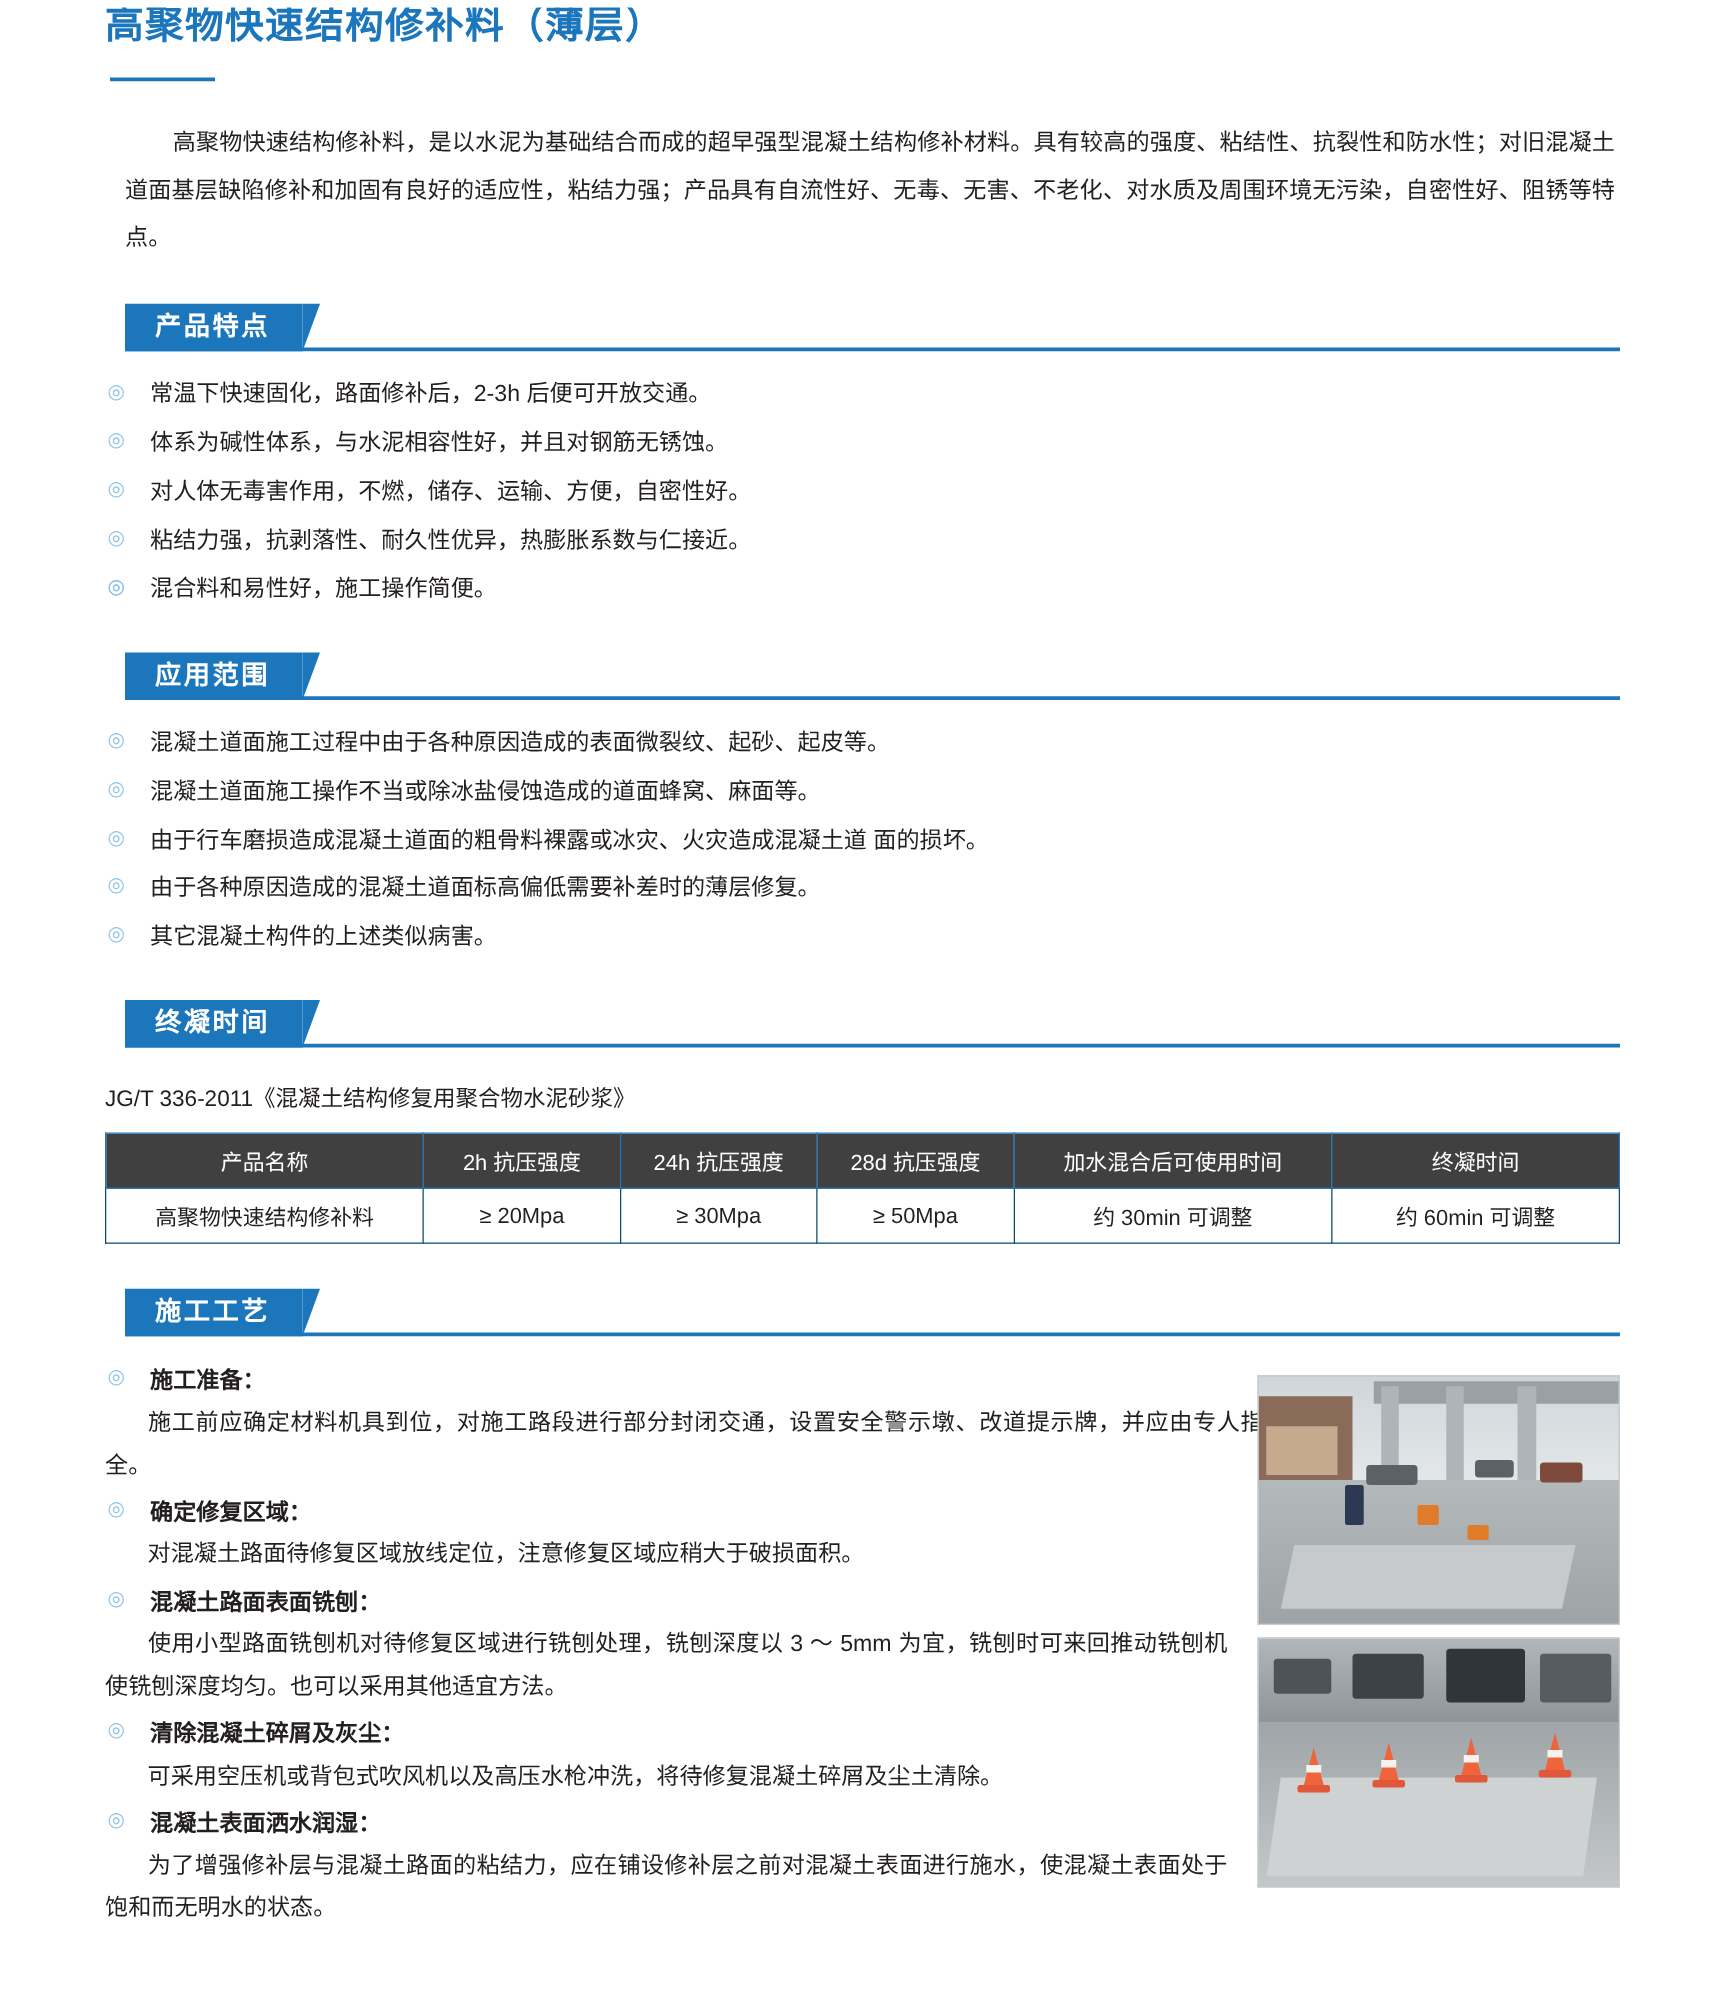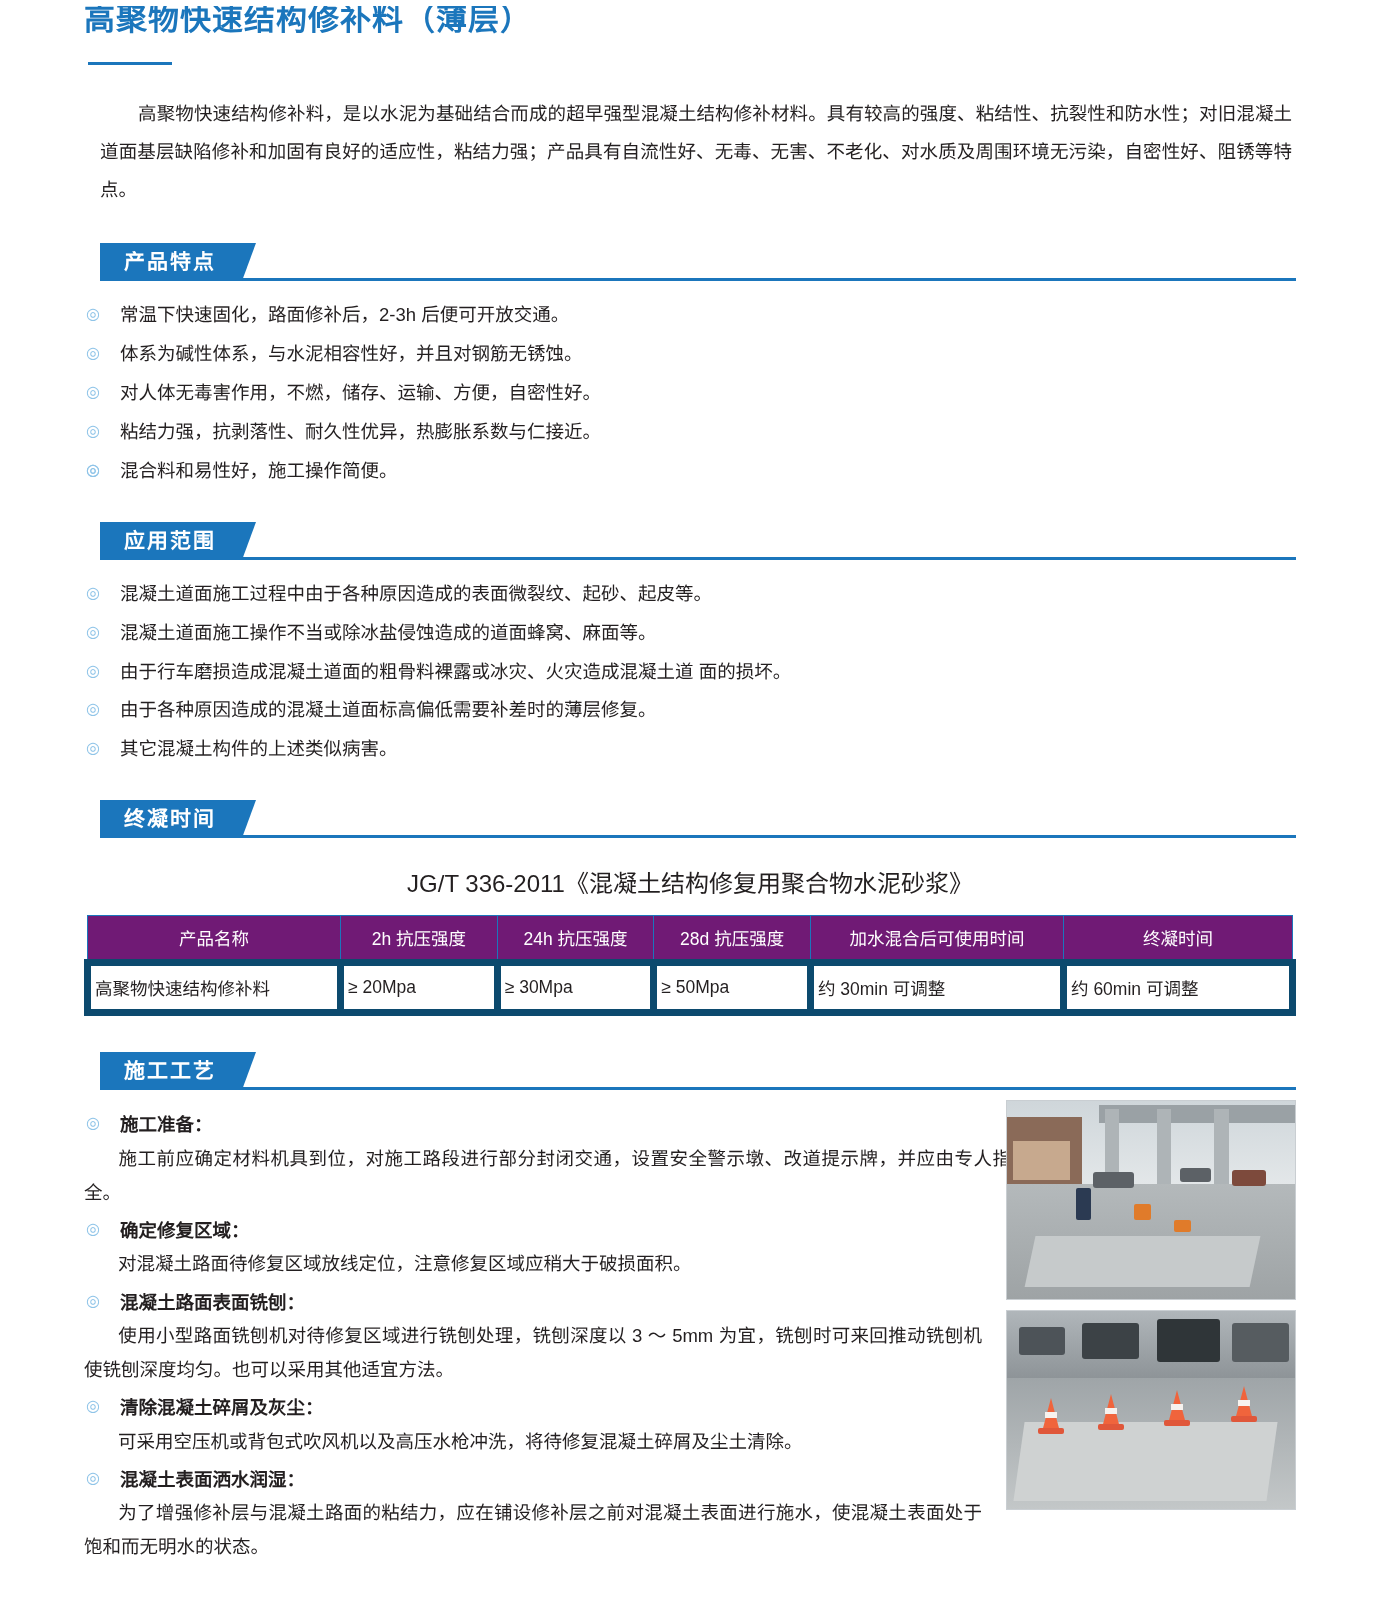--- a/index.html
+++ b/index.html
@@ -96,43 +96,42 @@
   }
   ul.bullets li .marker{
     position:absolute;
     left:2px;
     top:1px;
     color:#8fc4e8;
     font-size:16px;
   }
   
   .std-line{
-    text-align:center;
-    font-size:24px;
+    font-size:18px;
     margin:26px 0 16px 0;
     color:#231f20;
   }
   table.perf{
     width:100%;
     border-collapse:collapse;
     font-size:17px;
     table-layout:fixed;
   }
   table.perf th{
-    background:#701a75;
+    background:#404040;
     color:#fff;
     font-weight:normal;
     padding:9px 4px;
     border:1px solid #1b76bc;
     text-align:center;
     font-size:17.5px;
   }
   table.perf td{
-    border:7px solid #0c4a6e;
-    text-align:left;
+    border:1px solid #0c4a6e;
+    text-align:center;
     padding:9px 4px;
     font-size:17.5px;
     color:#231f20;
   }
   
   .steps{
     margin-top:18px;
     position:relative;
   }
   .step{

